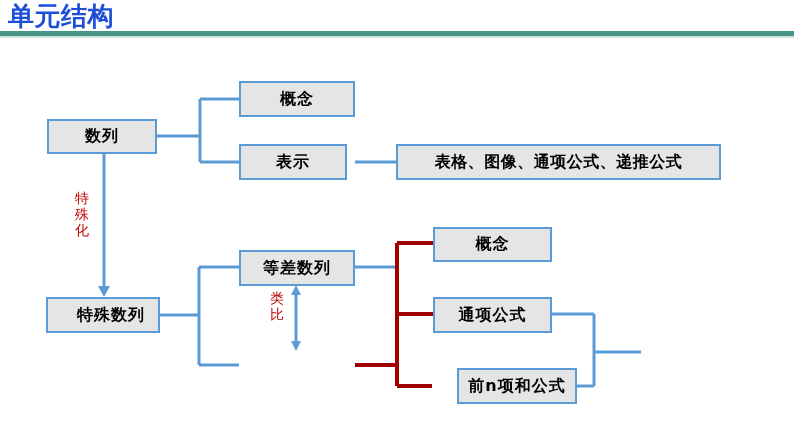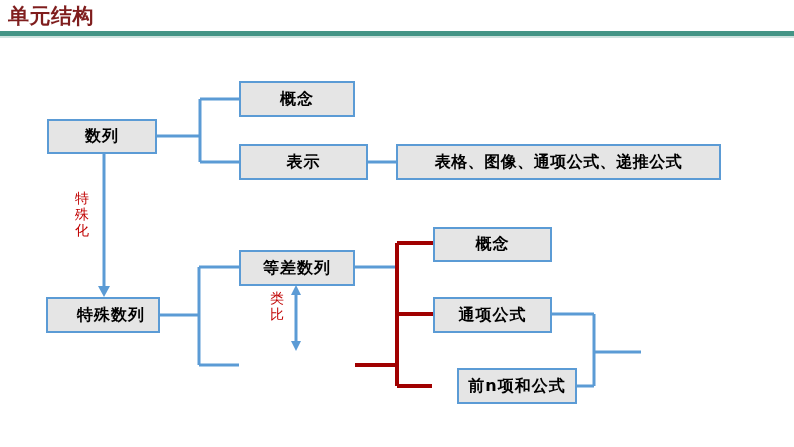--- a/index.html
+++ b/index.html
@@ -13,23 +13,23 @@
     position: relative;
     font-family: "DejaVu Sans", "Liberation Sans", sans-serif;
     overflow: hidden;
   }
 
   
   #slide-title {
     position: absolute;
     left: 8px;
     top: 2px;
-    font-size: 21px;
+    font-size: 26px;
     font-weight: bold;
-    color: #7f1d1d;
+    color: #1d4ed8;
     letter-spacing: 0.5px;
     line-height: 28px;
     white-space: nowrap;
   }
   #title-rule {
     position: absolute;
     left: 0px;
     top: 31px;
     width: 794px;
     height: 5px;
@@ -132,21 +132,21 @@
     <line x1="552" y1="314" x2="594" y2="314" stroke="#5b9bd5" stroke-width="3"></line>
     <line x1="562" y1="386" x2="594" y2="386" stroke="#5b9bd5" stroke-width="3"></line>
     <line x1="594" y1="314" x2="594" y2="386" stroke="#5b9bd5" stroke-width="3"></line>
     <line x1="594" y1="352" x2="641" y2="352" stroke="#5b9bd5" stroke-width="3"></line>
   </svg>
 
   <div class="node" style="left:47px; top:119px; width:110px; height:35px;">数列</div>
 
   <div class="node" style="left:239px; top:81px; width:116px; height:36px;">概念</div>
 
-  <div class="node" style="left:239px; top:144px; width:129px; height:36px;">表示</div>
+  <div class="node" style="left:239px; top:144px; width:108px; height:36px;">表示</div>
 
   <div class="node wide" style="left:396px; top:144px; width:325px; height:36px;">表格、图像、通项公式、递推公式</div>
 
   <div class="node" style="left:46px; top:297px; width:114px; height:36px;padding-left:16px;">特殊数列</div>
 
   <div class="node" style="left:239px; top:250px; width:116px; height:36px;">等差数列</div>
 
 
   <div class="node" style="left:433px; top:227px; width:119px; height:35px;">概念</div>
 

